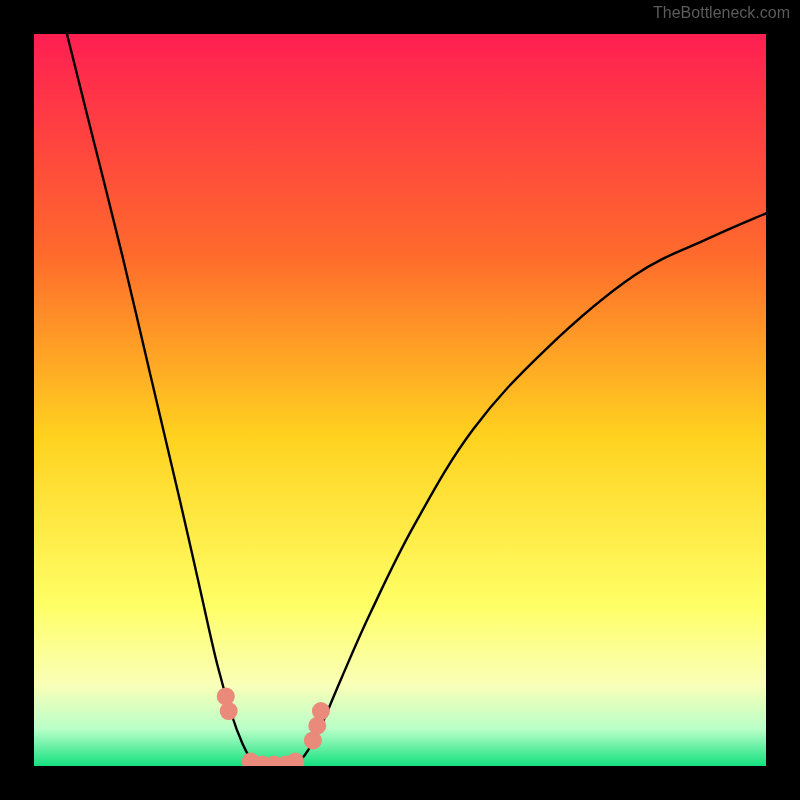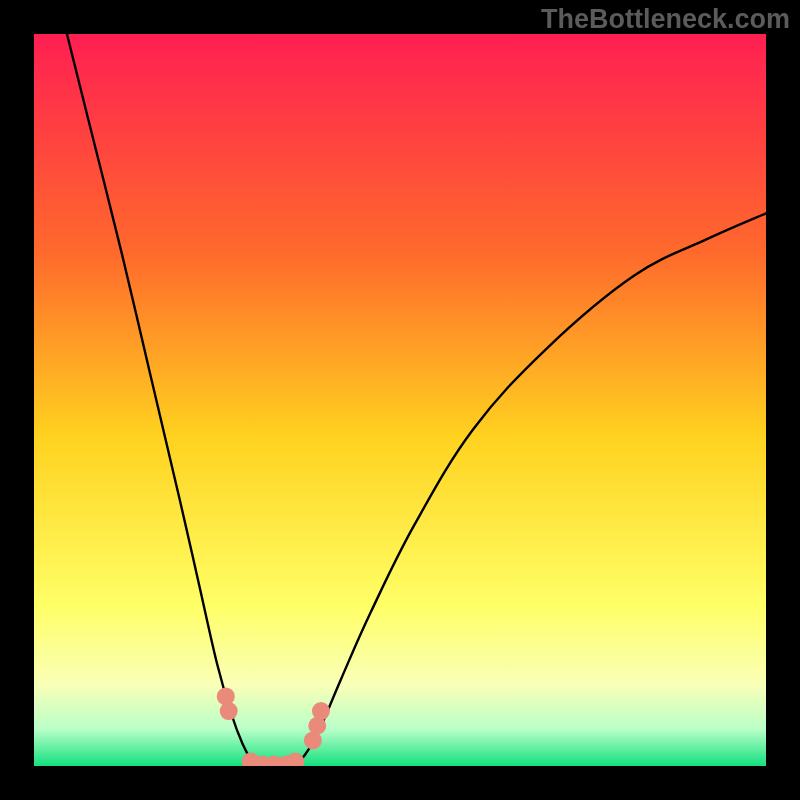--- a/index.html
+++ b/index.html
@@ -14,22 +14,22 @@
     position: relative;
     width: 800px;
     height: 800px;
     background: #000;
   }
   .watermark {
     position: absolute;
     top: 4px;
     right: 10px;
     color: #5b5b5b;
-    font-size: 27px;
-    font-weight: 700;
+    font-size: 16px;
+    font-weight: 400;
     letter-spacing: 0px;
     z-index: 10;
     user-select: none;
   }
   .plot {
     position: absolute;
     left: 34px;
     top: 34px;
     width: 732px;
     height: 732px;

